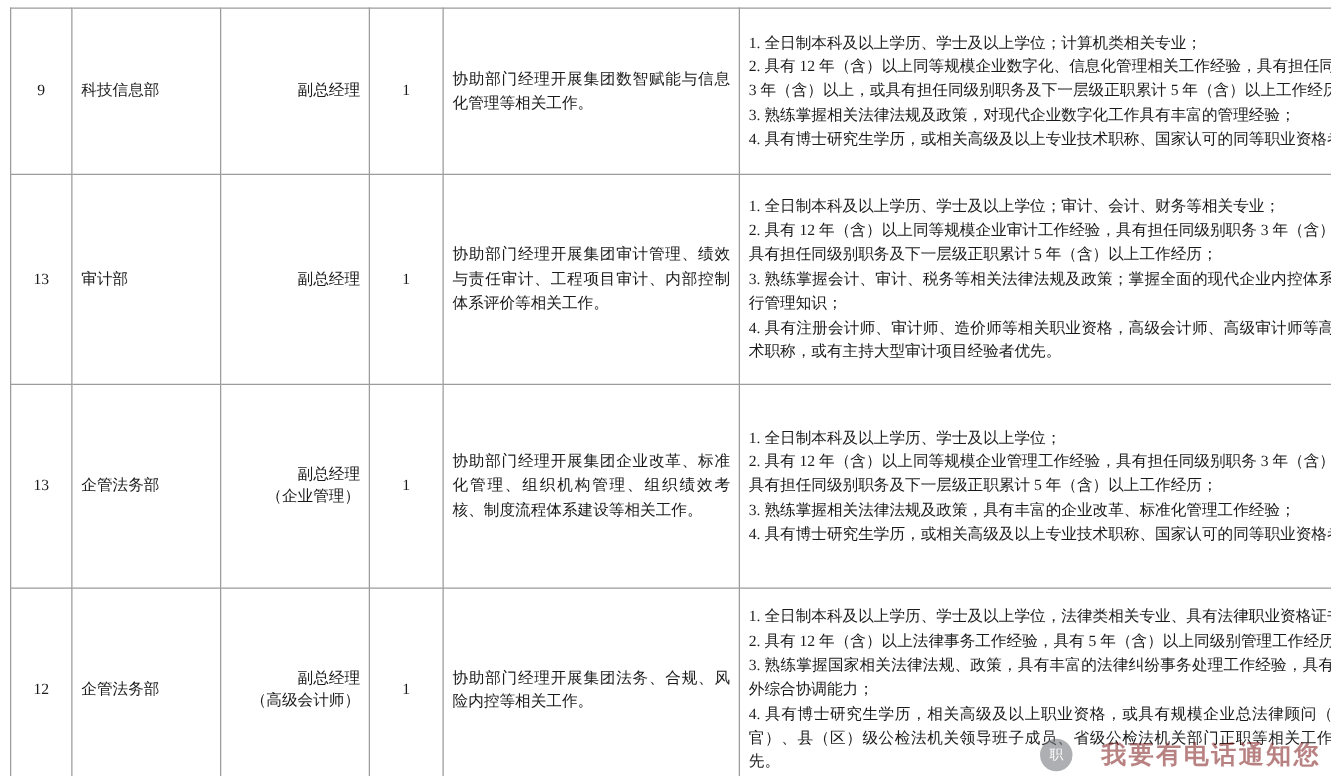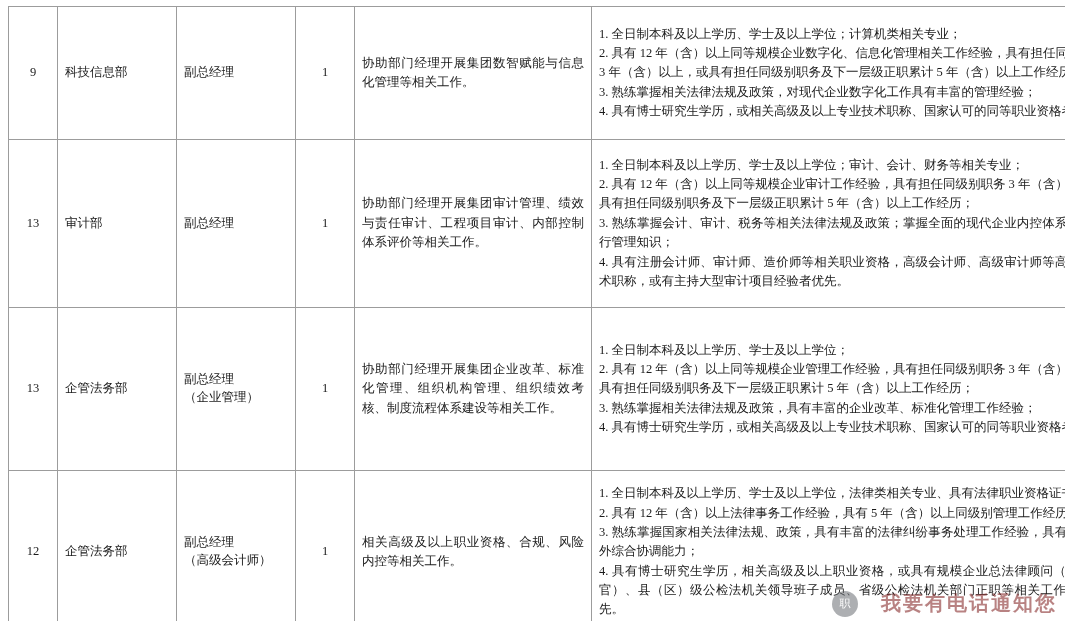--- a/index.html
+++ b/index.html
@@ -41,21 +41,21 @@
     width: 34px;
     text-align: center;
     font-size: 12.5px;
   }
   td.c-dept {
     width: 104px;
     text-align: left;
   }
   td.c-title {
     width: 104px;
-    text-align: left;
+    text-align: right;
     margin-top: 39px;
   }
   td.c-count {
     width: 44px;
     text-align: center;
   }
   td.c-duty {
     width: 222px;
     text-align: left;
     vertical-align: middle;
@@ -181,21 +181,21 @@
 
       <tr class="row-12">
         <td class="c-no">12</td>
         <td class="c-dept">企管法务部</td>
         <td class="c-title">
           <span class="title-line">副总经理</span>
           <span class="title-sub">（高级会计师）</span>
         </td>
         <td class="c-count">1</td>
         <td class="c-duty">
-          <span class="duty-text">相关高级及以上职业资格、合规、风险内控等相关工作。</span>
+          <span class="duty-text">协助部门经理开展集团法务、合规、风险内控等相关工作。</span>
         </td>
         <td class="c-req">
           <span class="req-line">1. 全日制本科及以上学历、学士及以上学位，法律类相关专业、具有法律职业资格证书；</span>
           <span class="req-line">2. 具有 12 年（含）以上法律事务工作经验，具有 5 年（含）以上同级别管理工作经历；</span>
           <span class="req-line">3. 熟练掌握国家相关法律法规、政策，具有丰富的法律纠纷事务处理工作经验，具有较强的对外综合协调能力；</span>
           <span class="req-line">4. 具有博士研究生学历，相关高级及以上职业资格，或具有规模企业总法律顾问（首席合规官）、县（区）级公检法机关领导班子成员、省级公检法机关部门正职等相关工作经历者优先。</span>
         </td>
       </tr>
     </tbody>
   </table>

